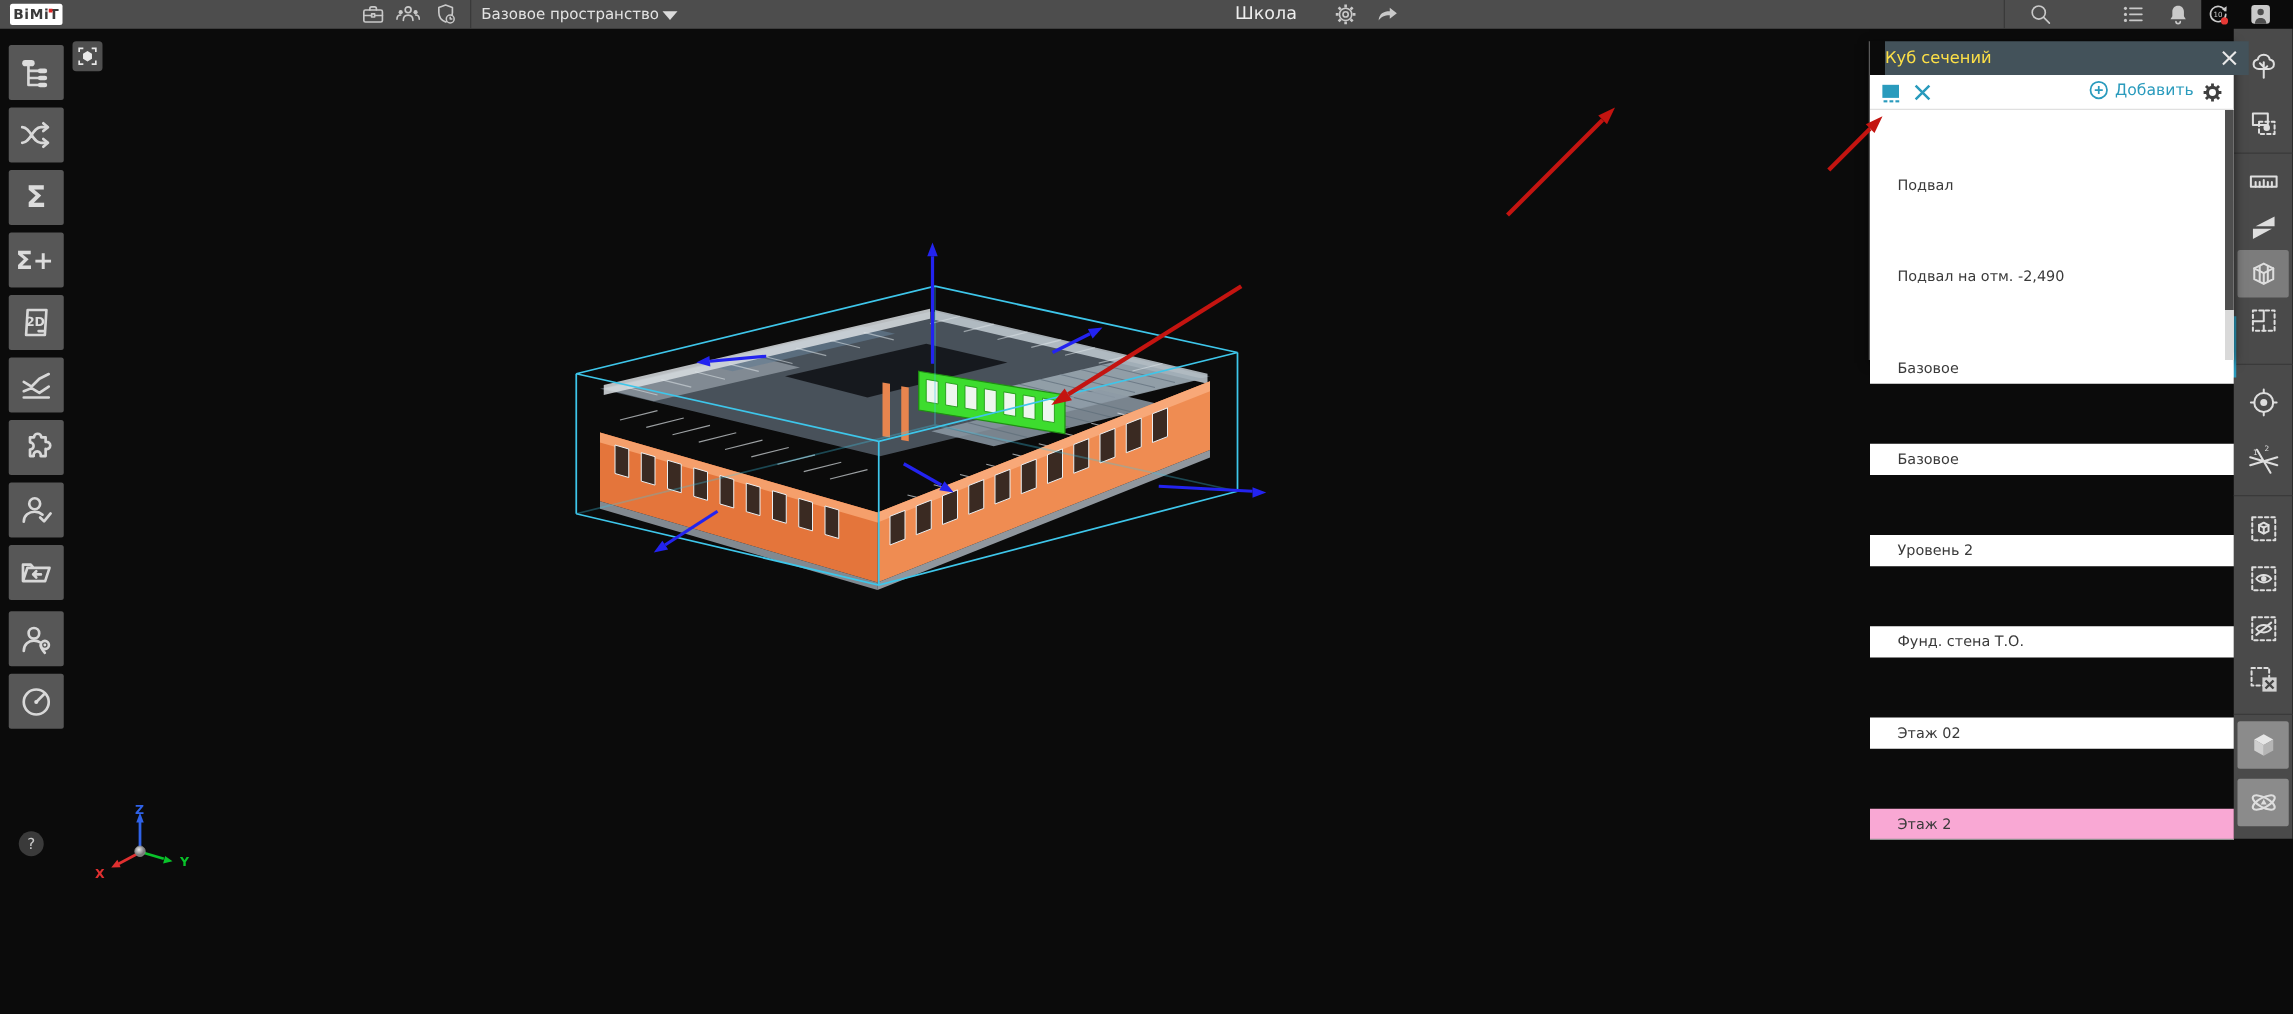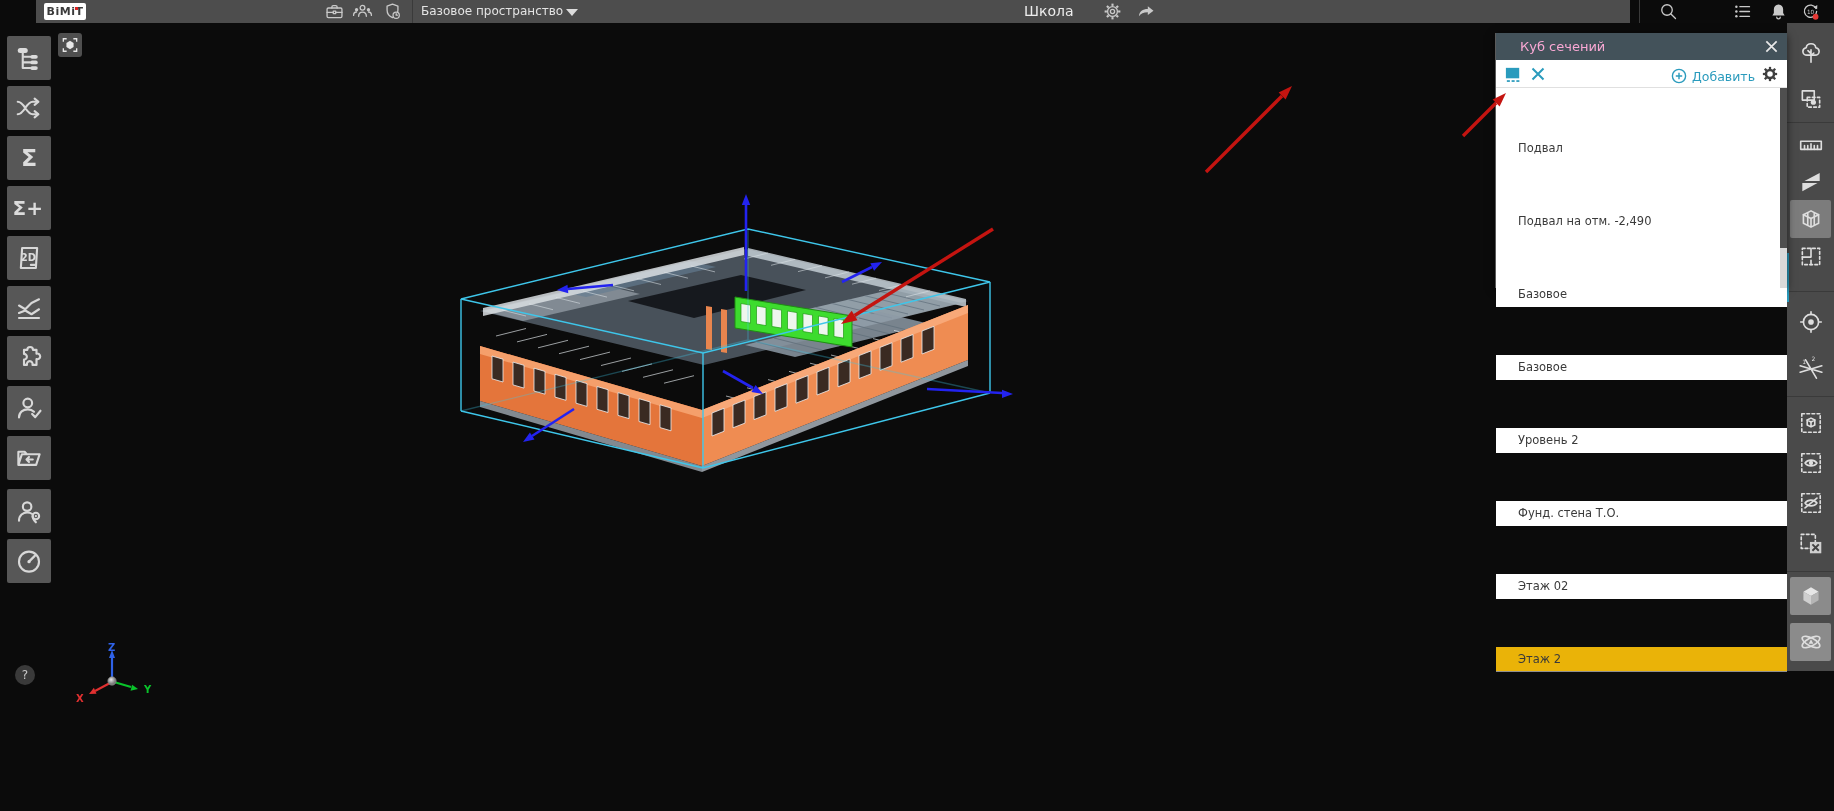--- a/index.html
+++ b/index.html
@@ -1,20 +1,20 @@
 <!DOCTYPE html>
 <html><head>
 <meta charset="utf-8">
 <style>
   * { margin:0; padding:0; box-sizing:border-box; }
   html,body { width:1834px; height:811px; background:#0b0b0b; overflow:hidden;
     font-family:"DejaVu Sans","Liberation Sans",sans-serif; }
 
   
-  .topbar { position:absolute; left:0; top:0; width:1594px; height:23px; background:#4d4d4d; z-index:20;margin-left:36px; }
+  .topbar { position:absolute; left:0; top:0; width:1761px; height:23px; background:#4d4d4d; z-index:20; }
   .logo { position:absolute; left:8px; top:3px; width:42px; height:17px; background:#fff; border-radius:2px;
     color:#3b3b3b; font-size:11px; font-weight:bold; text-align:center; line-height:17px; letter-spacing:.5px; }
   .logo .idot { position:absolute; width:3px; height:3px; background:#d22; left:31px; top:4px; }
   .tb-ic { position:absolute; top:1px; width:21px; height:21px; }
   .tb-ic svg { width:21px; height:21px; }
   .tb-div { position:absolute; top:0; width:1px; height:23px; background:#3a3a3a; }
   .ws-label { position:absolute; left:385px; top:0; height:23px; line-height:23px; font-size:12px; color:#e3e3e3; }
   .caret { position:absolute; left:530px; top:9px; width:0; height:0;
     border-left:6px solid transparent; border-right:6px solid transparent; border-top:7px solid #dcdcdc; }
   .proj-title { position:absolute; left:988px; top:0; height:23px; line-height:23px; font-size:14px; color:#ededed; }
@@ -33,32 +33,32 @@
   .rt-btn { position:absolute; left:3px; width:41px; height:38px; display:flex; align-items:center; justify-content:center; border-radius:2px; }
   .rt-btn svg { width:26px; height:26px; }
   .rt-btn.active { background:#7c7c7c; }
   .rt-btn.pressed { background:#8b8b8b; }
   .rt-div { position:absolute; left:0; width:47px; height:1px; background:#3a3a3a; }
   .teal-tab { position:absolute; left:1782px; top:253px; width:7px; height:49px; background:#2a9bbd; z-index:16; }
 
   
   .panel { position:absolute; left:1495px; top:33px; width:292px; height:255px; z-index:30;
     box-shadow:0 2px 8px rgba(0,0,0,.6); border-left:1px solid #5a5a5a; }
-  .panel-head { position:absolute; left:0; top:0; width:100%; height:27px; background:#43525a;
-    color:#f9a8d4; font-size:13px; line-height:27px; padding-left:24px; }
+  .panel-head { position:absolute; left:12px; top:0; width:100%; height:27px; background:#43525a;
+    color:#fde047; font-size:13px; line-height:27px; padding-left:0; }
   .panel-close { position:absolute; right:8px; top:6px; width:15px; height:15px; cursor:pointer; }
   .panel-tools { position:absolute; left:0; top:27px; width:100%; height:28px; background:#fff; border-bottom:1px solid #e0e0e0; }
   .pt-box { position:absolute; left:8px; top:5px; width:19px; height:19px; }
   .pt-x { position:absolute; left:34px; top:6px; width:16px; height:16px; }
-  .pt-add { position:absolute; right:32px; top:4px; height:20px; display:flex; align-items:flex-end; gap:5px;
+  .pt-add { position:absolute; right:32px; top:4px; height:20px; display:flex; align-items:flex-start; gap:5px;
     color:#2a9bbd; font-size:12.5px; }
   .pt-gear { position:absolute; right:8px; top:5px; width:18px; height:18px; }
   .panel-list { position:absolute; left:0; top:55px; width:100%; height:200px; background:#fff; }
   .p-row { position:relative; height:25px; line-height:25px; padding-left:22px; font-size:11.5px; color:#3a3a3a; background:#fff;margin-top:48px; }
-  .p-row.sel { background:#eab308; border-bottom:1px solid #8f8f8f; }
+  .p-row.sel { background:#f9a8d4; border-bottom:1px solid #8f8f8f; }
   .p-scroll { position:absolute; right:0; top:0; width:7px; height:200px; background:#d9d9d9; }
   .p-thumb { position:absolute; right:0; top:0; width:7px; height:160px; background:#4f4f4f; }
 
   
   .help-btn { position:absolute; left:15px; top:665px; width:20px; height:20px; border-radius:50%;
     background:#3a3a3a; color:#c9c9c9; font-size:12px; text-align:center; line-height:20px; z-index:10; }
   .scene { position:absolute; left:0; top:0; z-index:1; }
   .anno  { position:absolute; left:0; top:0; z-index:40; pointer-events:none; }
 
   .st { stroke:#d8d8d8; stroke-width:1.7; fill:none; stroke-linecap:round; stroke-linejoin:round; }

